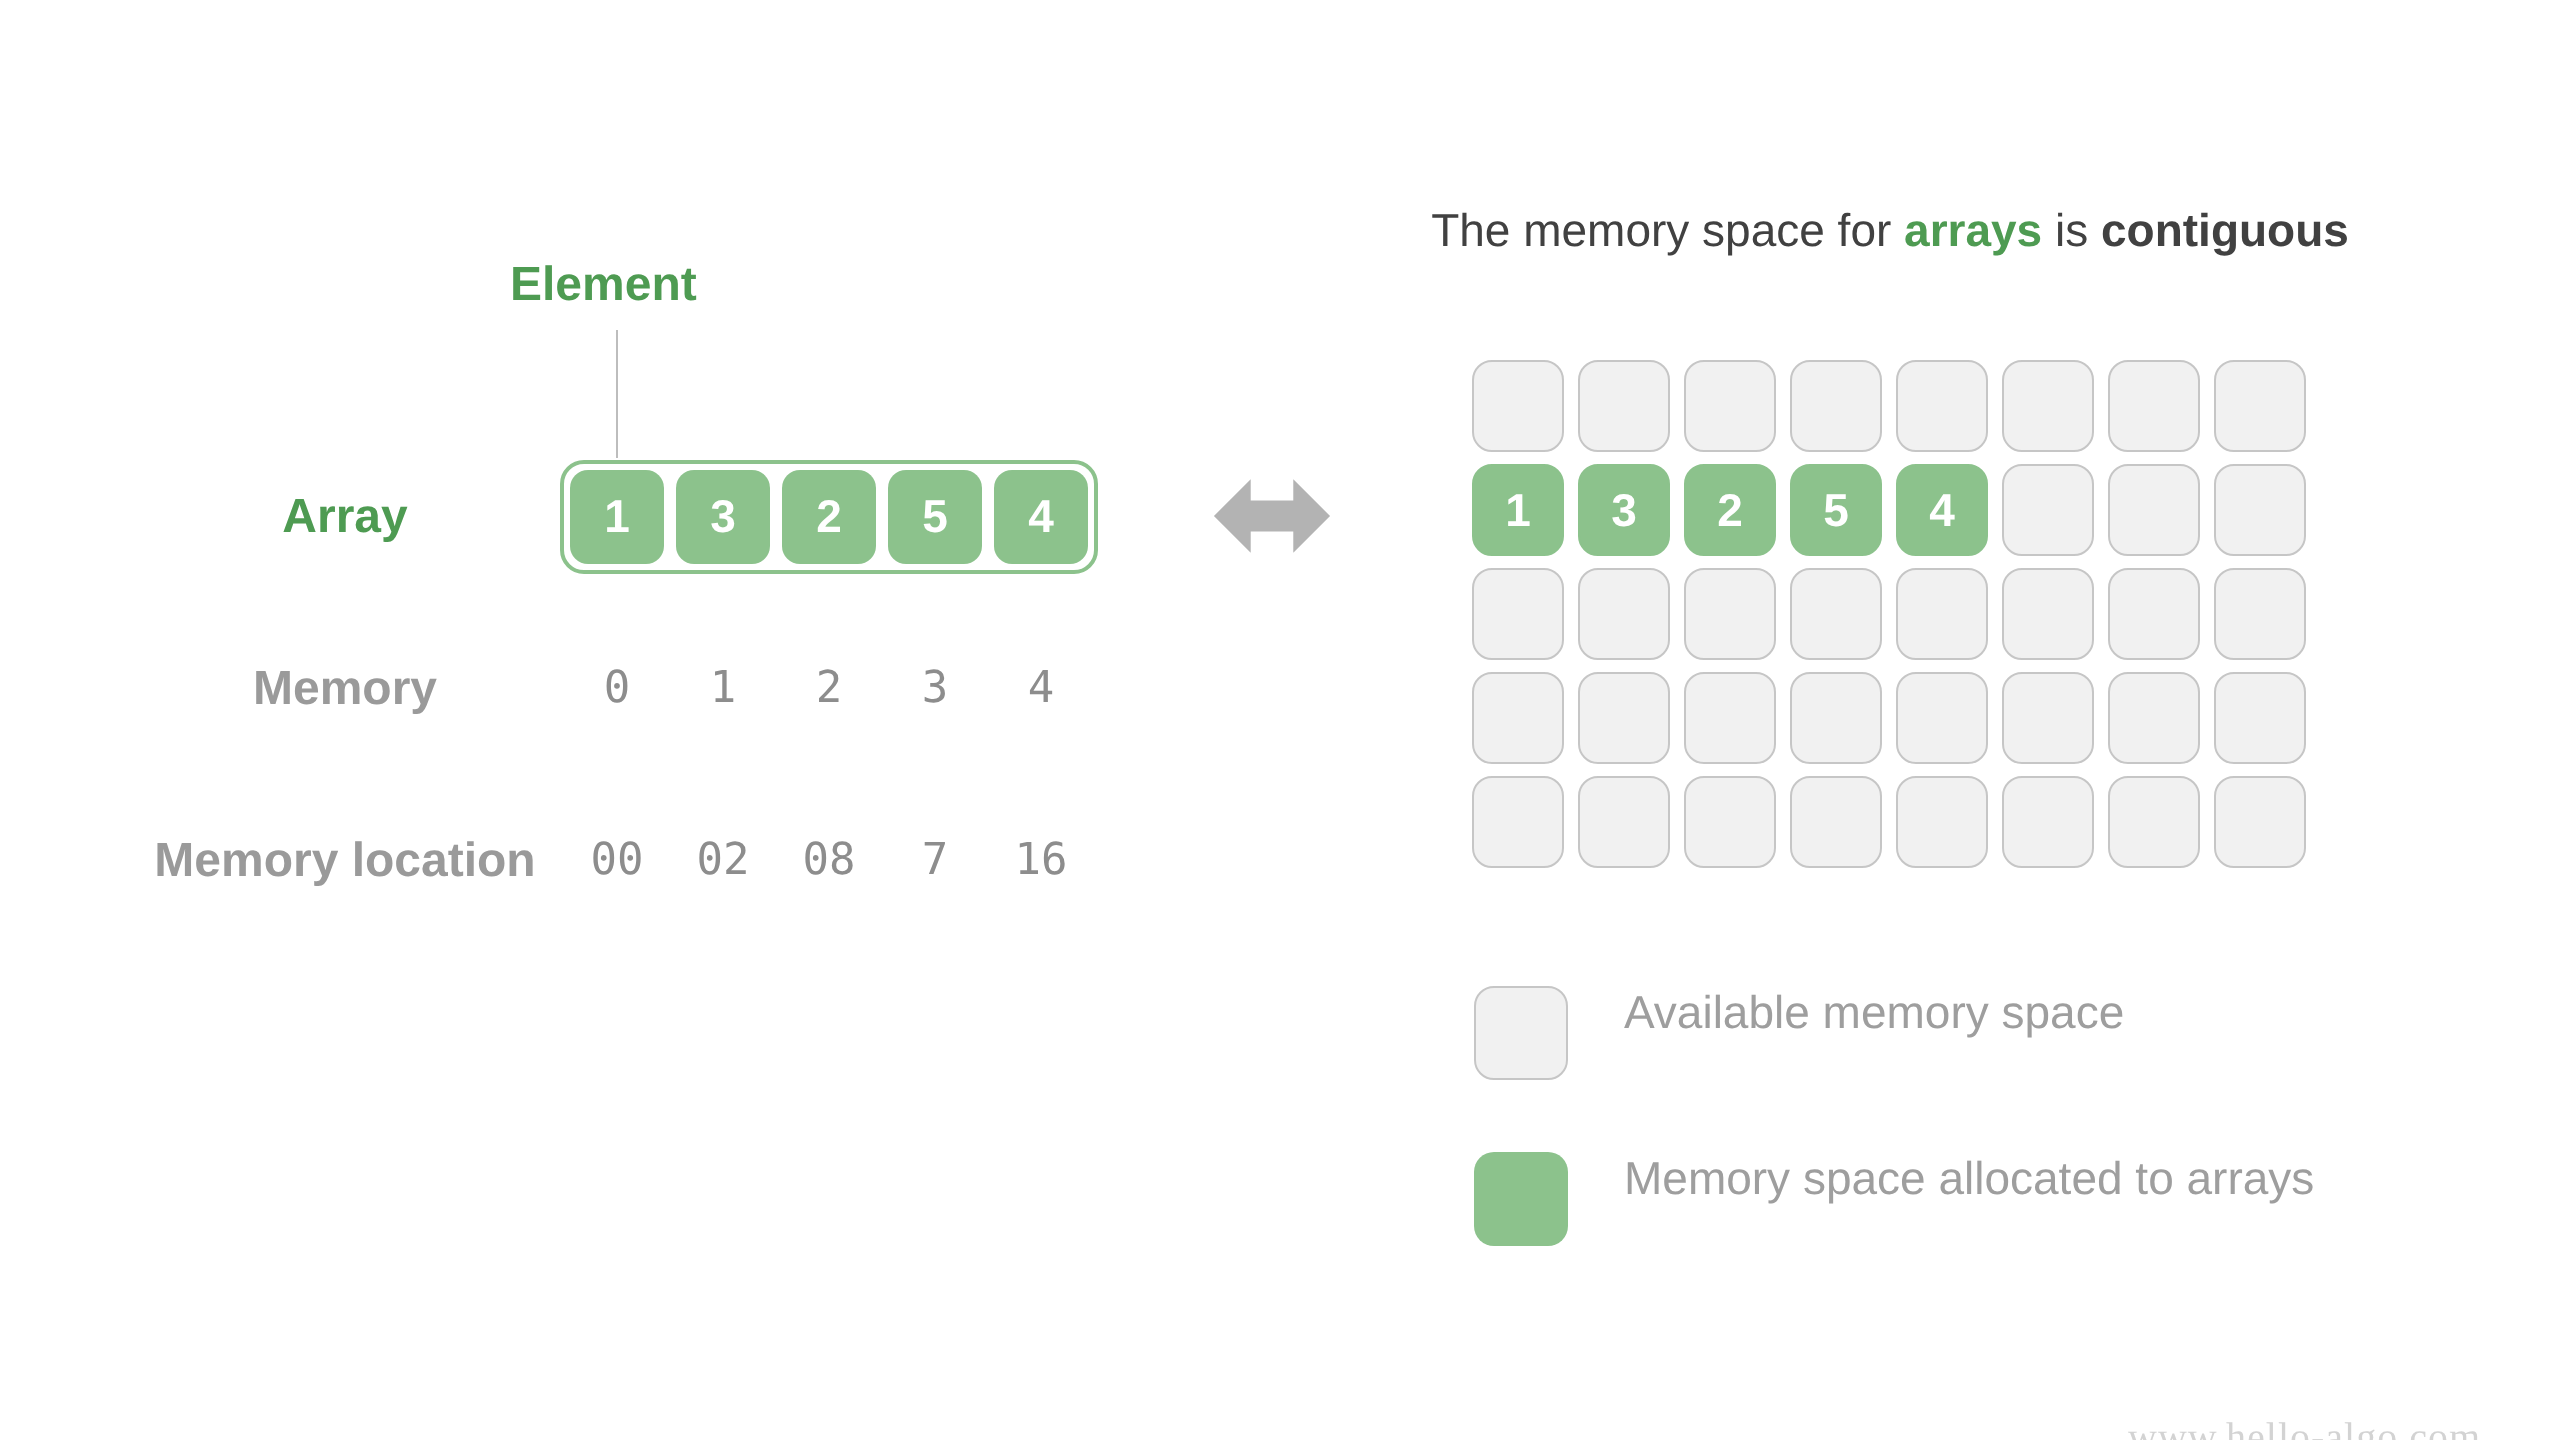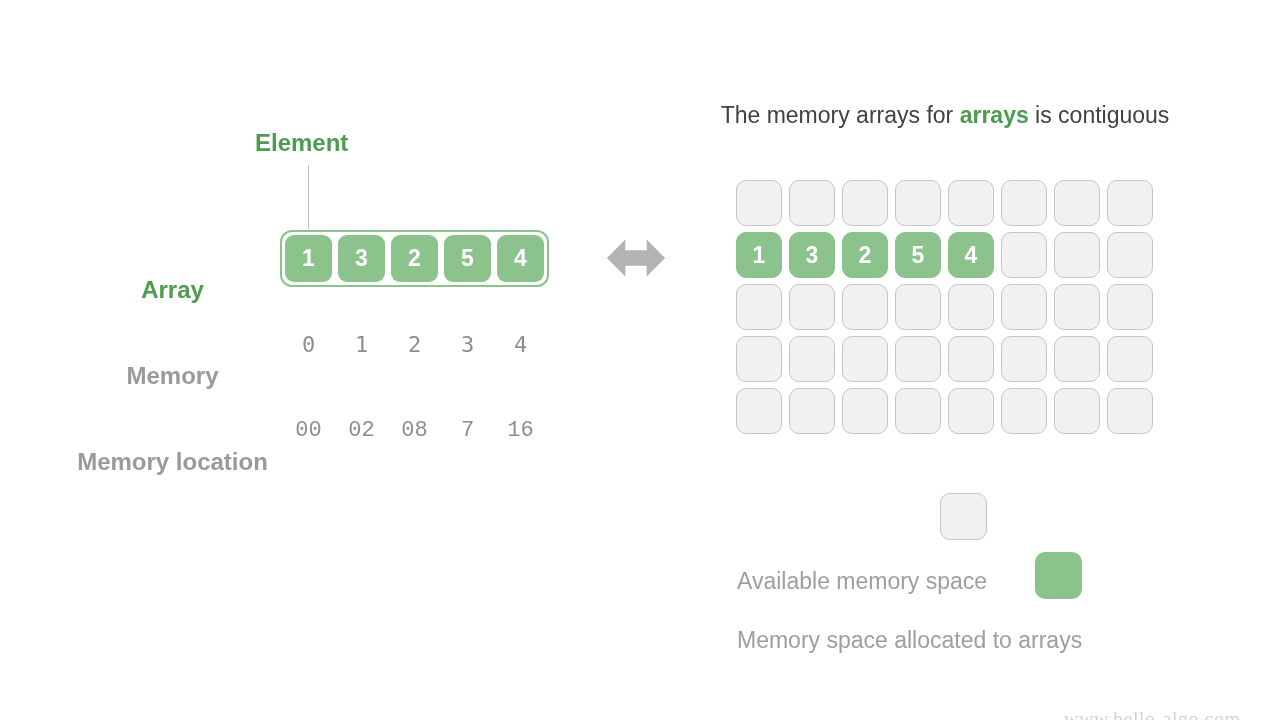--- a/index.html
+++ b/index.html
@@ -17,21 +17,21 @@
     position: absolute; left: 255px; top: 130px; width: 100px;
     font-size: 24px; font-weight: bold;
     color: var(--green-dark); line-height: 26px;
   }
   .connector {
     position: absolute; left: 308px; top: 165px;
     width: 1px; height: 64px; background: var(--connector);
   }
   .row-label {
     position: absolute; left: 40px; width: 265px; text-align: center;
-    font-weight: bold; font-size: 24px; line-height: 26px; margin-top: 31px;
+    font-weight: bold; font-size: 24px; line-height: 26px;
   }
   .array-label  { top: 246px; color: var(--green-dark); }
   .index-label  { top: 332px; color: var(--gray-label); }
   .memory-label { top: 418px; color: var(--gray-label); }
 
   .array-box {
     position: absolute; left: 280px; top: 230px;
     border: 2px solid var(--green); border-radius: 12px;
     background: #ffffff; padding: 3px;
   }
@@ -42,57 +42,57 @@
     font-size: 23px; font-weight: 600;
     display: flex; align-items: center; justify-content: center;
   }
 
   .num-row {
     position: absolute; left: 285px; display: flex; gap: 6px;
     font-family: "DejaVu Sans Mono", monospace;
     font-size: 22px; line-height: 24px; color: var(--gray-number);
   }
   #index-row  { top: 333px; }
-  #memory-row { top: 419px; font-family: Liberation Mono, monospace; }
+  #memory-row { top: 419px; }
   .num { width: 47px; text-align: center; }
 
   
   .arrow { position: absolute; left: 606px; top: 236px; width: 60px; height: 44px; }
   .arrow polygon { fill: var(--arrow); }
 
   
   .title {
     position: absolute; left: 615px; top: 101px; width: 660px;
     text-align: center; font-size: 23px; color: var(--text-dark);
     line-height: 28px;
   }
   .t-green { color: var(--green-dark); font-weight: bold; }
-  .t-bold  { font-weight: normal; }
+  .t-bold  { font-weight: bold; }
 
   .mem-grid {
     position: absolute; left: 736px; top: 180px;
     display: grid; grid-template-columns: repeat(8, 46px);
     grid-auto-rows: 46px; column-gap: 7px; row-gap: 6px;
   }
   .mem-cell {
     border-radius: 10px; background: var(--cell-fill);
     border: 1.5px solid var(--cell-border); box-sizing: border-box;
   }
   .mem-cell.allocated {
     background: var(--green); border-color: var(--green);
     color: #ffffff; font-size: 23px; font-weight: 600;
     display: flex; align-items: center; justify-content: center;
   }
 
   .legend-row {
     position: absolute; left: 737px; height: 48px;
-    display: flex; align-items: flex-end; gap: 28px; flex-direction: column;
+    display: flex; align-items: flex-start; gap: 28px;
   }
   .legend-row.first  { top: 493px; }
-  .legend-row.second { top: 552px; }
+  .legend-row.second { top: 576px; }
   .swatch { width: 47px; height: 47px; border-radius: 10px; box-sizing: border-box; flex: none; }
   .swatch-available { background: var(--cell-fill); border: 1.5px solid var(--cell-border); }
   .swatch-allocated { background: var(--green); }
   .legend-text { font-size: 23px; color: var(--legend-text); white-space: nowrap; }
 
   .watermark {
     position: absolute; left: 1064px; top: 708px;
     font-family: Liberation Serif, serif;
     font-size: 20px; color: var(--watermark); letter-spacing: 0.5px;
   }
@@ -132,21 +132,21 @@
       <div class="num">08</div>
       <div class="num">7</div>
       <div class="num">16</div>
     </div>
 
   <svg class="arrow" viewBox="0 0 62 44">
     <polygon points="1,22 20,3 20,14 42,14 42,3 61,22 42,41 42,30 20,30 20,41"></polygon>
   </svg>
 
   <div class="title">
-    <span class="t-normal">The memory arrays for </span><span class="t-green">arrays</span><span class="t-normal"> is </span><span class="t-bold">contiguous</span>
+    <span class="t-normal">The memory space for </span><span class="t-green">arrays</span><span class="t-normal"> is </span><span class="t-bold">contiguous</span>
   </div>
 
   <div class="mem-grid" id="mem-grid">
       <div class="mem-cell"></div>
       <div class="mem-cell"></div>
       <div class="mem-cell"></div>
       <div class="mem-cell"></div>
       <div class="mem-cell"></div>
       <div class="mem-cell"></div>
       <div class="mem-cell"></div>

